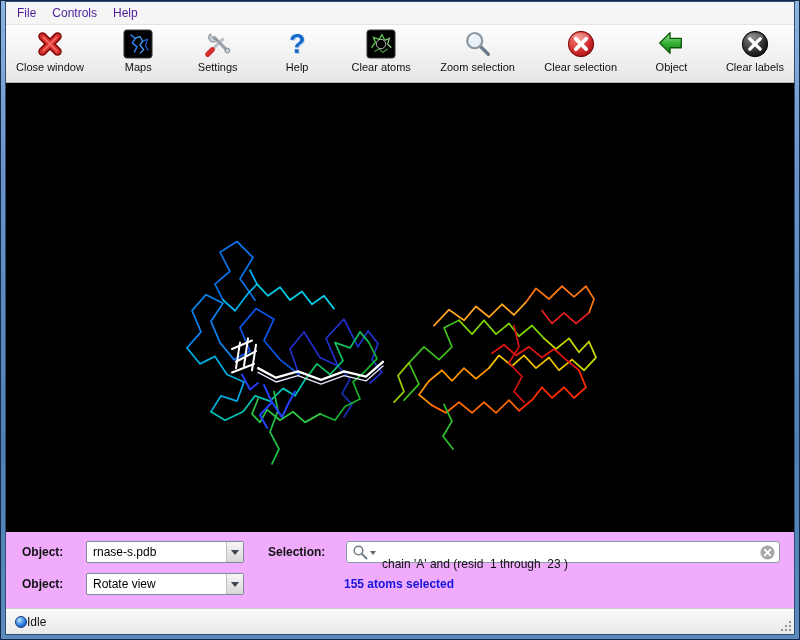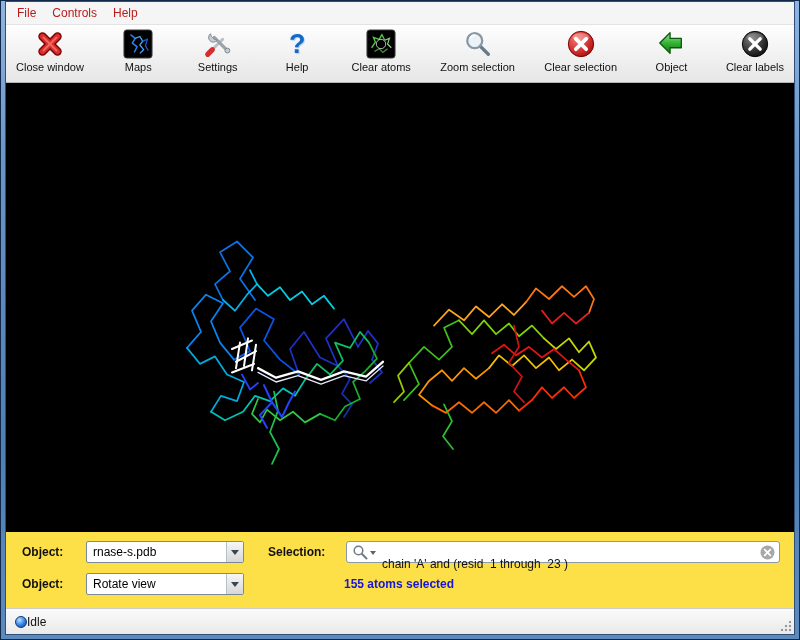--- a/index.html
+++ b/index.html
@@ -30,42 +30,42 @@
   .cap-btn.close { width:45px; border-bottom-right-radius:3px;
     background:linear-gradient(#f4c2b8 0%, #dd7c6b 45%, #c2503d 50%, #d98a76 100%); }
   .cap-glyph { display:block; }
 
   
   .content { flex:1 1 auto; margin:0 4px 4px 4px; background:#f0f0f0;
     border:1px solid #2e4e78; display:flex; flex-direction:column; min-height:0; }
 
   
   .menubar { height:23px; flex:0 0 auto; background:#f5f5f5; display:flex;
-    align-items:center; padding-left:3px; font-size:12px; color:#b91c1c;
+    align-items:center; padding-left:3px; font-size:12px; color:#4c1d95;
     border-bottom:1px solid #e3e3e3; }
   .menu-item { padding:3px 8px; cursor:default; }
 
   
   .toolbar { height:58px; flex:0 0 auto;
     background:linear-gradient(#fefefe,#e6e6e6);
     border-bottom:1px solid #b5b5b5;
     display:flex; align-items:flex-start; justify-content:space-between;
     padding:3px 10px 2px 10px; }
   .tb-item { display:flex; flex-direction:column; align-items:center; gap:1px;
     font-size:11px; color:#111; min-width:50px; }
   .tb-icon { width:32px; height:32px; display:flex; align-items:center; justify-content:center; }
   .help-q { font-weight:bold; font-size:27px; line-height:30px; color:#1668c8;
     text-shadow:1px 1px 0 #bcd6ee, -1px -1px 0 #e8f2fc; }
 
   
   .viewport { flex:1 1 auto; min-height:0; background:#000; position:relative; overflow:hidden; }
   .viewport svg { width:100%; height:100%; display:block; }
 
   
-  .bottom-panel { height:76px; flex:0 0 auto; background:#fde047; padding:8px 14px 2px 16px; }
+  .bottom-panel { height:76px; flex:0 0 auto; background:#f0abfc; padding:8px 14px 2px 16px; }
   .row { display:flex; align-items:center; height:24px; margin-bottom:8px; }
   .field-label { font-weight:bold; font-size:12px; color:#111; flex:0 0 auto; }
   .lbl-object, .lbl-mouse { width:64px; }
   .lbl-selection { width:78px; margin-left:24px; }
   .combo { width:158px; height:22px; border:1px solid #7a8a99; background:#fff;
     border-radius:2px; display:flex; align-items:stretch; font-size:12px; flex:0 0 auto;gap:20px; }
   .combo-text { flex:1; padding-left:6px; display:flex; align-items:center; white-space:nowrap; overflow:hidden; }
   .combo-btn { width:17px; border-left:1px solid #b5c2cc;
     background:linear-gradient(#f6f6f6,#d7d7d7); display:flex; align-items:center; justify-content:center; }
   .combo-arrow { width:0; height:0; border:4px solid transparent; border-top:5px solid #3c464e; margin-top:5px; }

